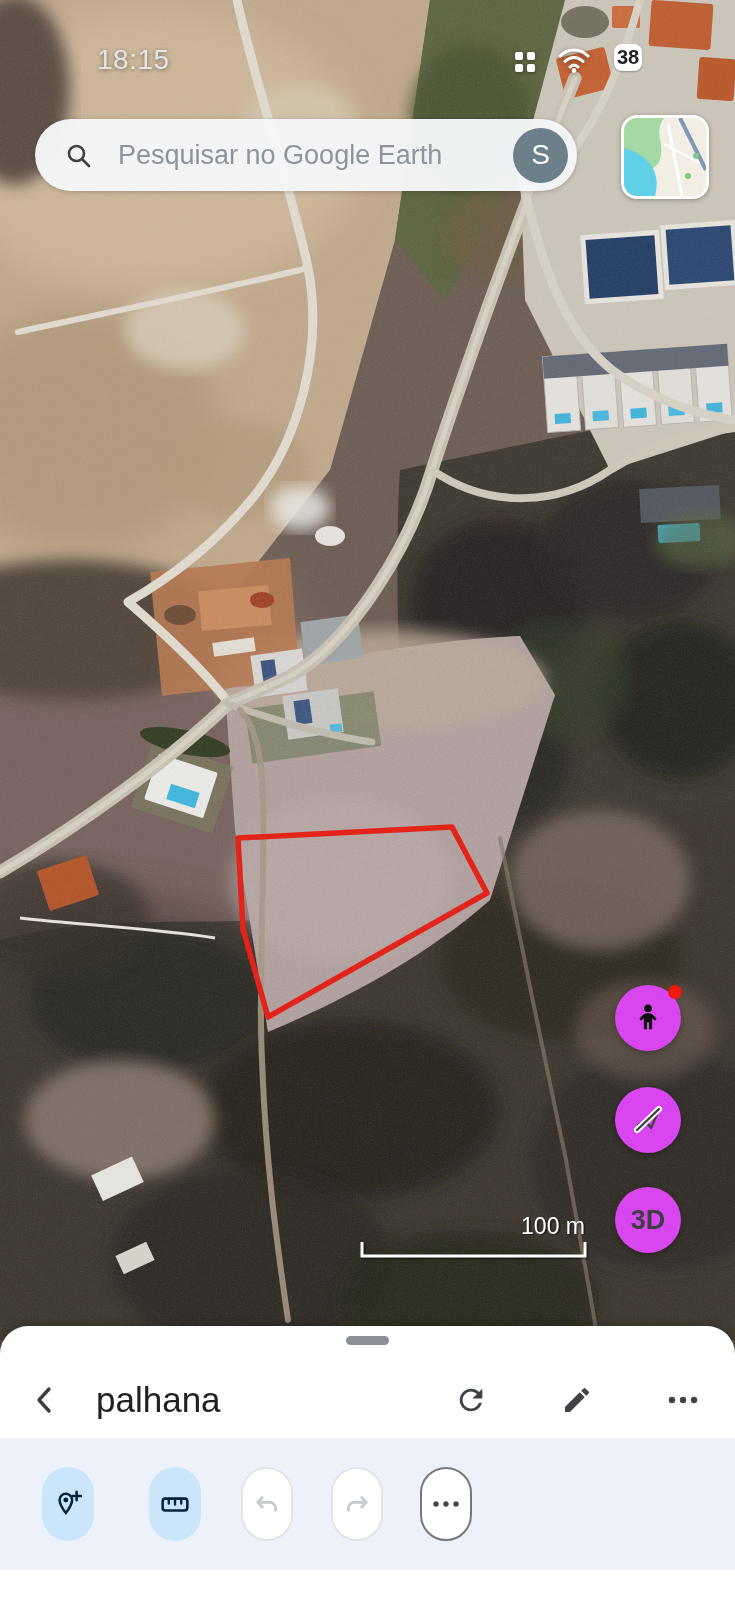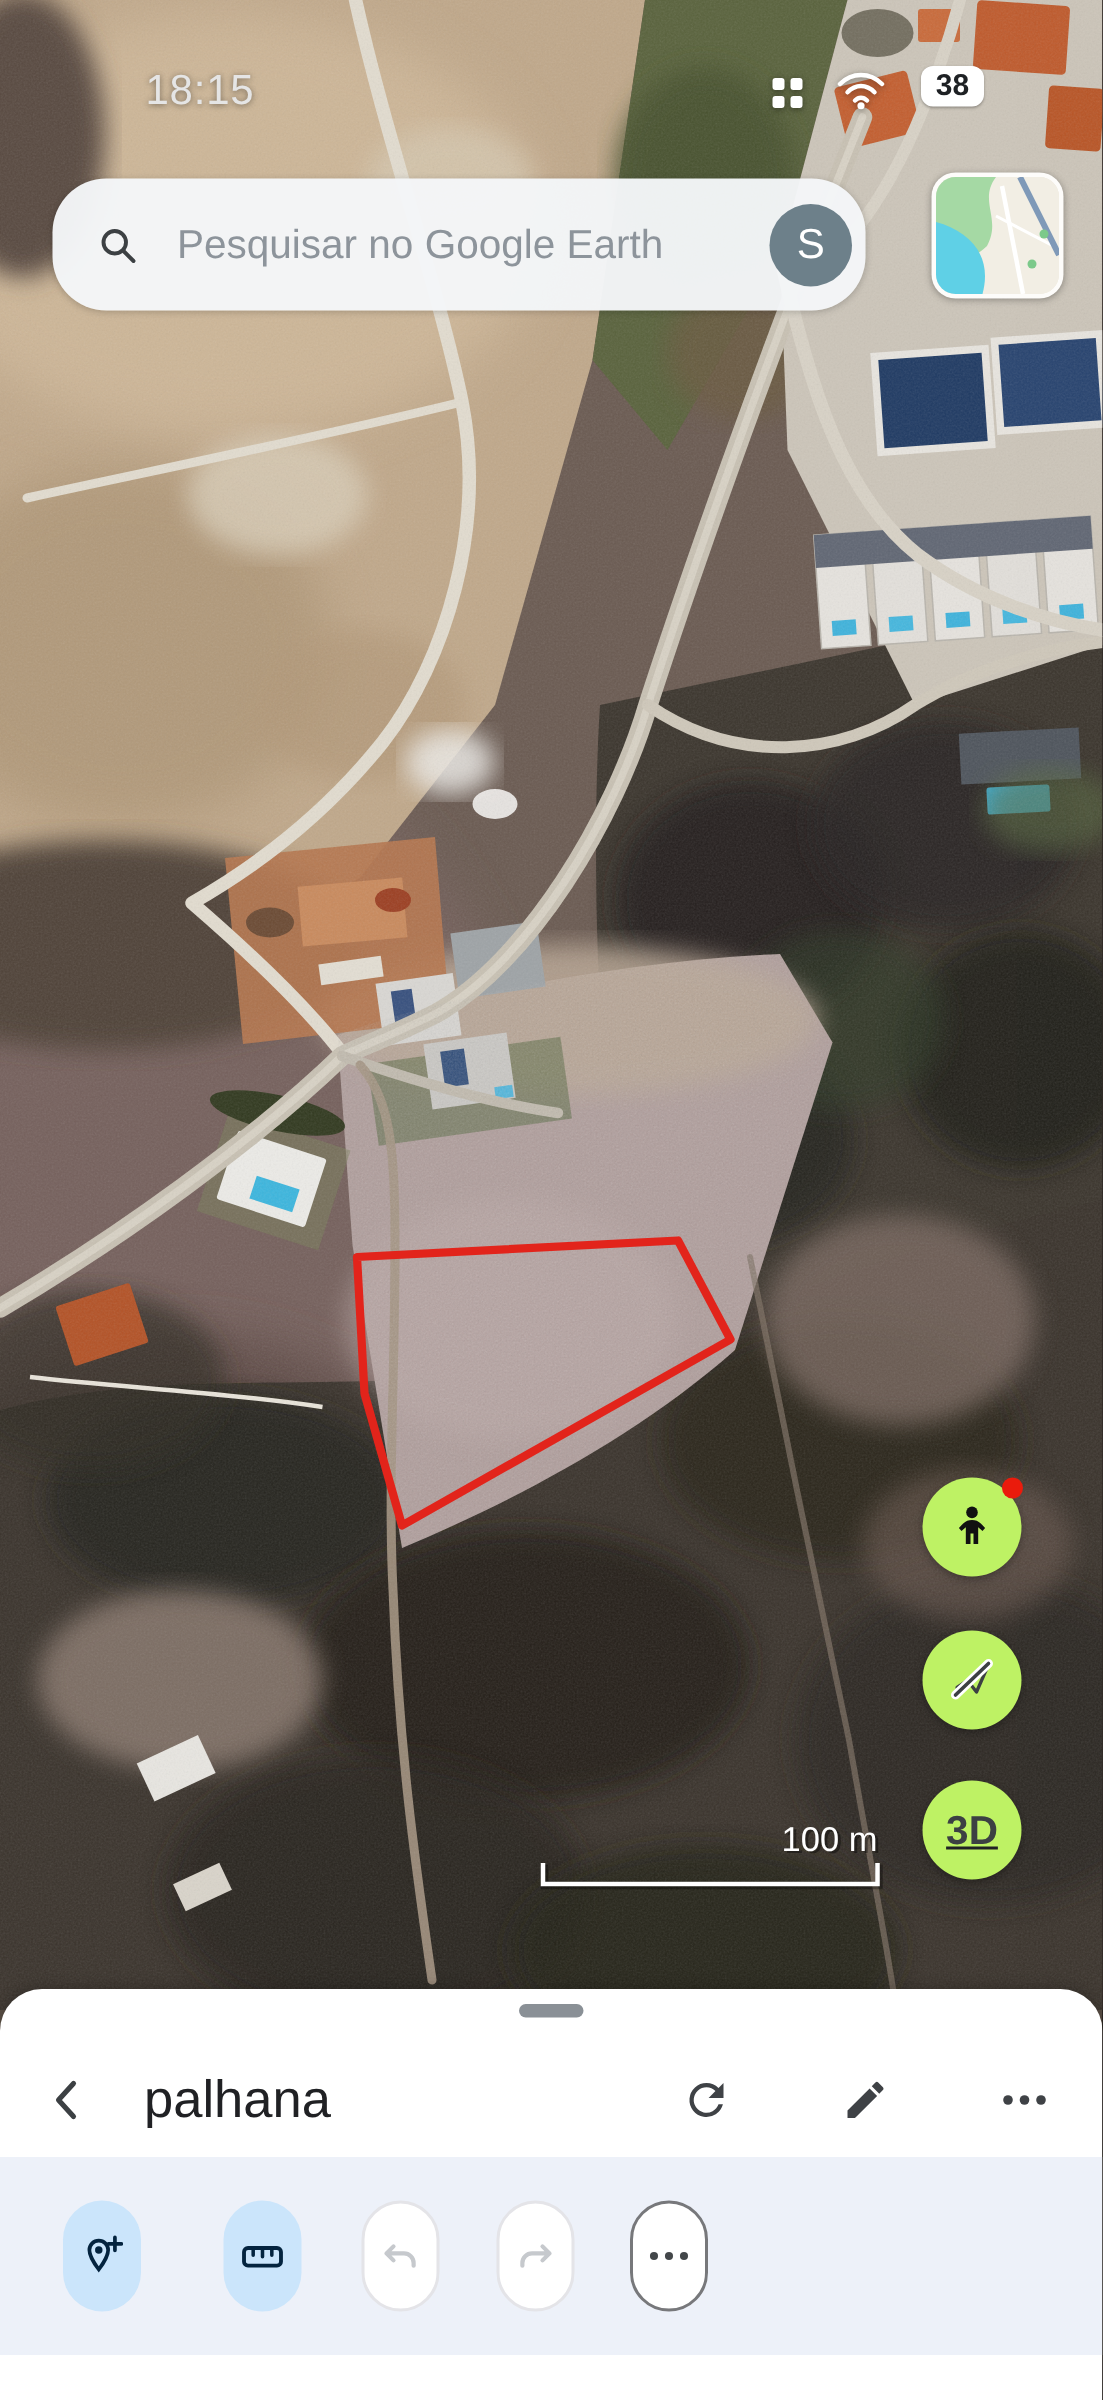--- a/index.html
+++ b/index.html
@@ -8,46 +8,46 @@
   .screen *{box-sizing:border-box;}
   svg{display:block;}
 
   
   .map-svg{position:absolute;left:0;top:0;}
 
   
   .status-time{position:absolute;left:97px;top:44px;font-size:28px;color:#e5e5e5;
     letter-spacing:.5px;text-shadow:0 1px 4px rgba(0,0,0,.45);}
   .st-ic{position:absolute;color:#fff;filter:drop-shadow(0 1px 2px rgba(0,0,0,.4));}
-  .battery{position:absolute;left:614px;top:44px;width:42px;height:27px;border-radius:8px;
+  .battery{position:absolute;left:614px;top:44px;width:28px;height:27px;border-radius:8px;
     background:#fff;display:flex;align-items:center;justify-content:center;
     box-shadow:0 1px 2px rgba(0,0,0,.3);}
   .battery span{font-size:20px;font-weight:700;color:#1e2124;}
 
   
-  .search-pill{position:absolute;left:35px;top:119px;width:542px;height:88px;border-radius:36px;
+  .search-pill{position:absolute;left:35px;top:119px;width:542px;height:72px;border-radius:36px;
     background:rgba(244,246,248,.97);display:flex;align-items:center;
     box-shadow:0 1px 5px rgba(0,0,0,.2);}
   .search-pill .mag{margin-left:30px;color:#3c4043;flex:0 0 auto;}
   .search-pill input{flex:1;border:0;outline:0;background:transparent;margin-left:24px;
     font-size:27px;color:#202124;font-family:"Liberation Sans",sans-serif;min-width:0;}
   .search-pill input::placeholder{color:#8d949b;}
   .avatar{width:55px;height:55px;border-radius:50%;background:#6d808a;color:#fff;
     display:flex;align-items:center;justify-content:center;font-size:28px;
     margin-right:9px;flex:0 0 auto;}
 
   
   .minimap{position:absolute;left:621px;top:115px;width:88px;height:84px;border-radius:16px;
     overflow:hidden;border:3px solid rgba(255,255,255,.85);
     box-shadow:0 1px 5px rgba(0,0,0,.3);background:#efeadd;}
 
   
-  .fab{position:absolute;left:615px;width:66px;height:66px;border-radius:50%;background:#bef264;
+  .fab{position:absolute;left:615px;width:66px;height:66px;border-radius:50%;background:#d946ef;
     display:flex;align-items:center;justify-content:center;
-    box-shadow:0 2px 6px rgba(0,0,0,.3);color:#202124;text-decoration:underline;}
+    box-shadow:0 2px 6px rgba(0,0,0,.3);color:#202124;}
   .fab .dot{position:absolute;left:53px;top:0;width:14px;height:14px;border-radius:50%;
     background:#ea1b0c;}
   .fab-3d{font-size:27px;font-weight:700;color:#3c4043;}
 
   
 
   
   .sheet{position:absolute;left:0;top:1326px;width:735px;height:314px;background:#fff;
     border-radius:28px 28px 0 0;box-shadow:0 -2px 10px rgba(0,0,0,.22);}
   .handle{position:absolute;left:346px;top:10px;width:43px;height:9px;border-radius:5px;

